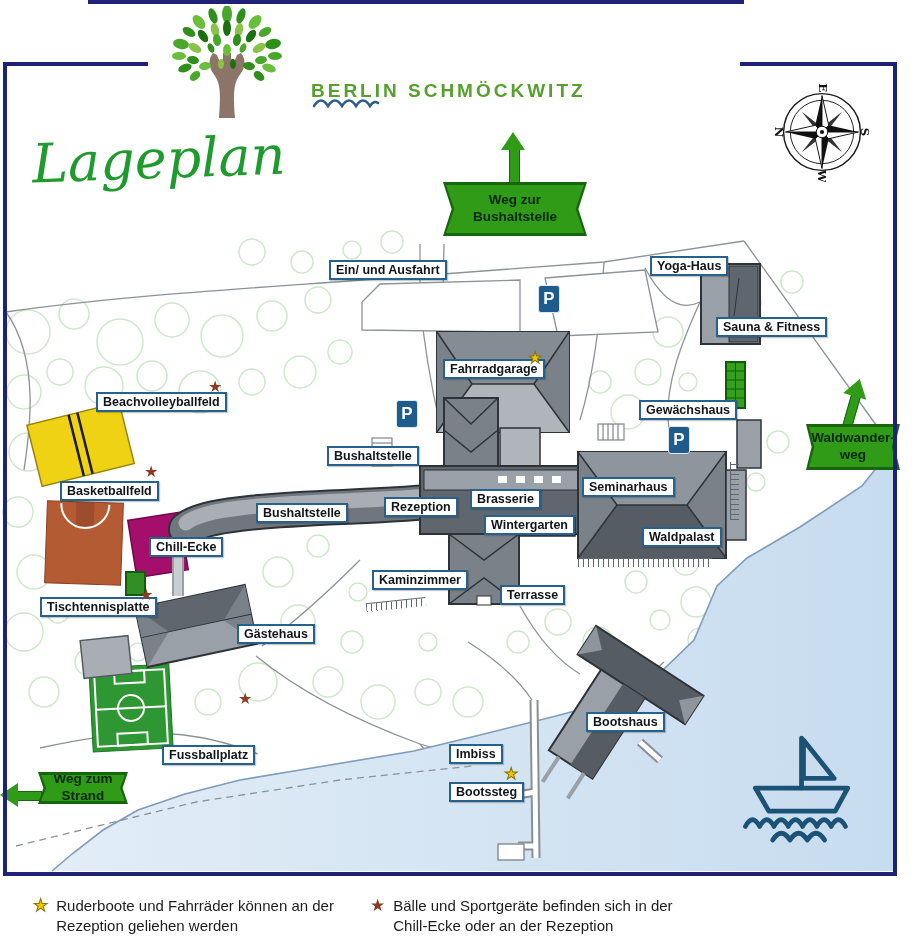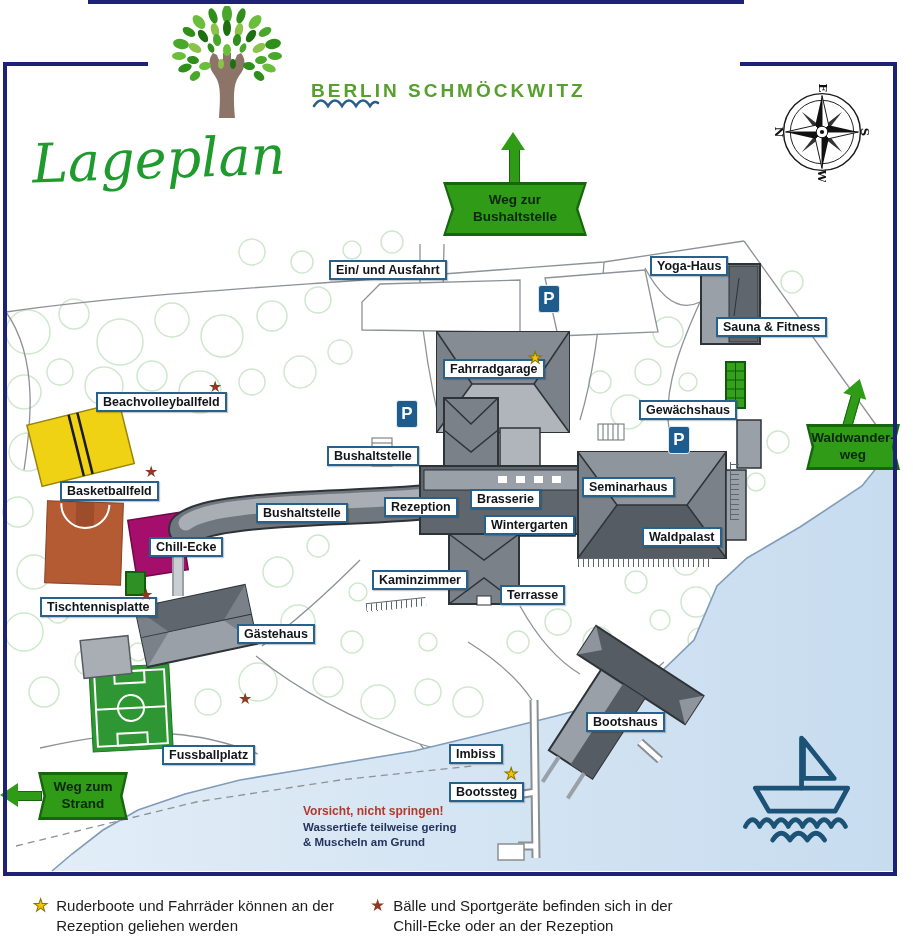--- a/index.html
+++ b/index.html
@@ -415,21 +415,21 @@
   </div>
   <div class="banner" style="left:806px;top:424px;width:94px;height:46px;">
     <div class="banner-in">
       <span>Waldwander-</span>
       <span>weg</span>
     </div>
   </div>
 
   <div class="arr-shaft" style="left:16px;top:791px;width:24px;height:8px;"></div>
   <div class="tri" style="left:0px;top:783px;border-top:12px solid transparent;border-bottom:12px solid transparent;border-right:18px solid #2f9b17;"></div>
-  <div class="banner" style="left:38px;top:772px;width:90px;height:48px;">
+  <div class="banner" style="left:38px;top:772px;width:90px;height:32px;">
     <div class="banner-in">
       <span>Weg zum</span>
       <span>Strand</span>
     </div>
   </div>
 
   <div class="p-icon" style="left:538px;top:285px;">P</div>
   <div class="p-icon" style="left:396px;top:400px;">P</div>
   <div class="p-icon" style="left:668px;top:426px;">P</div>
 
@@ -457,25 +457,20 @@
   <div class="lbl" style="left:449px;top:744px;">Imbiss</div>
   <div class="lbl" style="left:449px;top:782px;">Bootssteg</div>
 
   <span class="star star-y" style="left:528px;top:350px;">★</span>
   <span class="star star-y" style="left:504px;top:766px;">★</span>
   <span class="star star-b" style="left:208px;top:379px;">★</span>
   <span class="star star-b" style="left:144px;top:464px;">★</span>
   <span class="star star-b" style="left:139px;top:587px;">★</span>
   <span class="star star-b" style="left:238px;top:691px;">★</span>
 
-  <div class="warning">
-    <div class="w1">Vorsicht, nicht springen!</div>
-    <div class="w2">Wassertiefe teilweise gering</div>
-    <div class="w2">&amp; Muscheln am Grund</div>
-  </div>
 
   <div class="note" style="left:33px;top:896px;width:320px;">
     <span class="star star-y">★</span>
     <span>Ruderboote und Fahrräder können an der Rezeption geliehen werden</span>
   </div>
   <div class="note" style="left:370px;top:896px;width:340px;">
     <span class="star star-b">★</span>
     <span>Bälle und Sportgeräte befinden sich in der Chill-Ecke oder an der Rezeption</span>
   </div>
 

